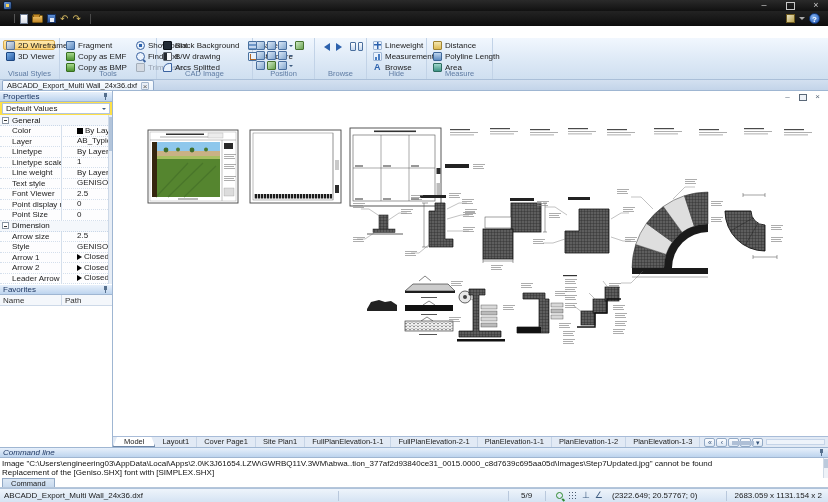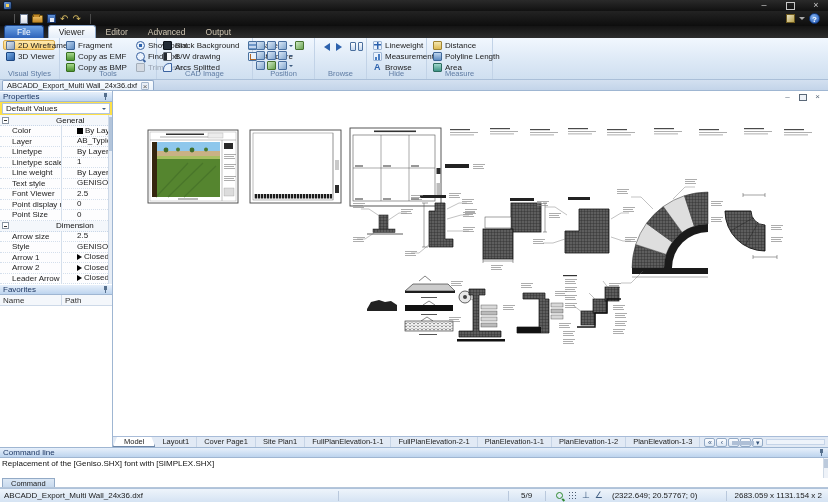--- a/index.html
+++ b/index.html
@@ -87,21 +87,21 @@
   .main{position:absolute;top:91px;left:0;width:828px;height:356px;display:flex;}
   .leftpanel{width:113px;height:100%;background:#fde047;border-right:1px solid #9fb6d2;display:flex;flex-direction:column;font-size:8.5px;}
   .phead{height:11px;background:linear-gradient(#e7f0fb,#bdd4ee);border-top:1px solid #fff;border-bottom:1px solid #9fb6d2;color:#17315e;display:flex;align-items:center;padding:0 3px;}
   .phead .t{flex:1;font-size:8px;}
   .pin{width:7px;height:7px;position:relative;}
   .pin::before{content:"";position:absolute;left:2px;top:0;width:3px;height:4px;background:#56708e;}
   .pin::after{content:"";position:absolute;left:3px;top:4px;width:1px;height:3px;background:#56708e;}
   .preset{height:11px;background:#fff;border:1px solid #b4c6dc;margin:1px 2px;display:flex;align-items:center;padding:0 3px;font-size:8px;color:#222;}
   .preset .t{flex:1;}
   .pgrid{position:relative;background:#fdfdfe;flex:none;}
-  .pgroup{height:11px;display:flex;align-items:center;font-size:8px;color:#111;border-bottom:1px dotted #c9d7e8;padding-left:2px;background:#f4f7fb;gap:44px;}
+  .pgroup{height:11px;display:flex;align-items:center;font-size:8px;color:#111;border-bottom:1px dotted #c9d7e8;padding-left:2px;background:#f4f7fb;}
   .cbox{width:7px;height:7px;border:1px solid #8a96a4;background:#fff;margin-right:3px;position:relative;flex:none;}
   .cbox::after{content:"";position:absolute;left:1px;top:2.5px;width:3px;height:1px;background:#333;}
   .prow{height:10.5px;display:flex;font-size:8px;color:#222;border-bottom:1px dotted #d4dfec;}
   .prow .k{width:62px;padding-left:12px;border-right:1px solid #d4dfec;line-height:10px;white-space:nowrap;overflow:hidden;}
   .prow .v{flex:1;padding-left:2px;line-height:10px;display:flex;align-items:center;white-space:nowrap;overflow:hidden;margin-left:13px;}
   .swatch{width:6px;height:6px;background:#000;margin-right:2px;flex:none;}
   .arr{width:0;height:0;border-left:5px solid #000;border-top:3px solid transparent;border-bottom:3px solid transparent;margin-right:2px;flex:none;}
   .pscroll{position:absolute;right:0;top:0;width:4px;height:100%;background:#e8eef6;border-left:1px solid #cdd9e8;}
   .pthumb{width:3px;height:34px;background:#b2c4da;margin-top:2px;}
   .favcols{height:11px;display:flex;background:#f4f7fb;border-bottom:1px solid #cdd9e8;font-size:8px;color:#333;}
@@ -121,21 +121,21 @@
   .sheettabs{height:11px;background:#e2eaf5;border-top:1px solid #a8bcd8;display:flex;align-items:stretch;font-size:7.5px;color:#222;}
   .stab{padding:0 7px;line-height:10px;white-space:nowrap;border-right:1px solid #c6d4e6;}
   .stab.active{background:#fff;border:1px solid #6e87a8;border-top:none;clip-path:polygon(4px 0,calc(100% - 4px) 0,100% 100%,0 100%);padding:0 10px;}
   .navbtns{display:flex;gap:1px;align-items:center;margin-left:4px;}
   .nbtn{width:11px;height:9px;border:1px solid #93aac6;border-radius:2px;background:linear-gradient(#fcfdff,#dde8f4);color:#33527a;font-size:7px;line-height:8px;text-align:center;}
   .stscroll{flex:1;margin:2px 3px;background:#eef3fa;border:1px solid #c5d4e8;position:relative;}
   .stthumb{position:absolute;right:70px;top:1px;width:22px;height:4px;background:#aebfd6;}
 
   
   .cmdhead{position:absolute;top:447px;left:0;width:828px;height:11px;background:linear-gradient(#e7f0fb,#bdd4ee);border-top:1px solid #9fb6d2;border-bottom:1px solid #9fb6d2;display:flex;align-items:center;padding:0 3px;color:#17315e;font-size:8px;}
-  .cmdhead .t{flex:1;}
+  .cmdhead .t{flex:1;font-style:italic;}
   .cmdbody{position:absolute;top:458px;left:0;width:828px;height:20px;background:#fff;font-size:8px;color:#111;padding:1px 8px 0 2px;line-height:9px;white-space:nowrap;overflow:hidden;}
   .cmdscroll{position:absolute;right:0;top:0;width:5px;height:20px;background:#eef2f8;border-left:1px solid #d0dae6;}
   .cmdthumb{width:4px;height:9px;background:#bccadc;margin-top:1px;}
   .cmdtabrow{position:absolute;top:478px;left:0;width:828px;height:10px;background:#fff;border-bottom:1px solid #b5c6da;display:flex;align-items:stretch;padding-left:2px;}
   .cmdtab{background:linear-gradient(#dce8f5,#c8daee);border:1px solid #93aac6;border-bottom:none;font-size:7.5px;color:#1a1a1a;padding:0 8px;line-height:9px;}
 
   
   .statusbar{position:absolute;top:488px;left:0;width:828px;height:14px;background:linear-gradient(#eef4fb,#d5e3f3);border-top:1px solid #aec2da;font-size:8px;color:#1a1a1a;}
   .sb{position:absolute;top:0;height:14px;line-height:13px;white-space:nowrap;}
   .ssep{position:absolute;top:2px;width:1px;height:10px;background:#b9c8dc;}
@@ -168,27 +168,20 @@
     <span class="qglyph">↶</span>
     <span class="qglyph">↷</span>
     <span class="qsep"></span>
     <div class="qat-right">
       <span class="q-edit"></span>
       <span class="qcaret"></span>
       <span class="q-help">?</span>
     </div>
   </div>
 
-  <div class="rtabs">
-    <div class="filetab">File</div>
-    <div class="rtab active">Viewer</div>
-    <div class="rtab">Editor</div>
-    <div class="rtab">Advanced</div>
-    <div class="rtab">Output</div>
-  </div>
 
   <div class="ribbon">
 
     <div class="rgroup" style="width:60px">
       <div class="rcol">
         <div class="ritem hl">
             <span class="icn i-2dwf"></span>
             <span class="rlbl">2D Wireframe</span>
           </div>
         <div class="ritem">
@@ -699,20 +692,21 @@
           </div>
       </div>
     </div>
   </div>
 
   <div class="cmdhead">
     <span class="t">Command line</span>
     <span class="pin"></span>
   </div>
   <div class="cmdbody">
+    <div>Image "C:\Users\engineering03\AppData\Local\Apps\2.0\K3J61654.LZW\GWRBQ11V.3WM\abwa..tion_377af2d93840ce31_0015.0000_c8d7639c695aa05d\Images\Step7Updated.jpg" cannot be found</div>
     <div>Replacement of the [Geniso.SHX] font with [SIMPLEX.SHX]</div>
     <div class="cmdscroll">
         <div class="cmdthumb"></div>
       </div>
   </div>
   <div class="cmdtabrow">
     <div class="cmdtab">Command</div>
   </div>
 
   <div class="statusbar">

